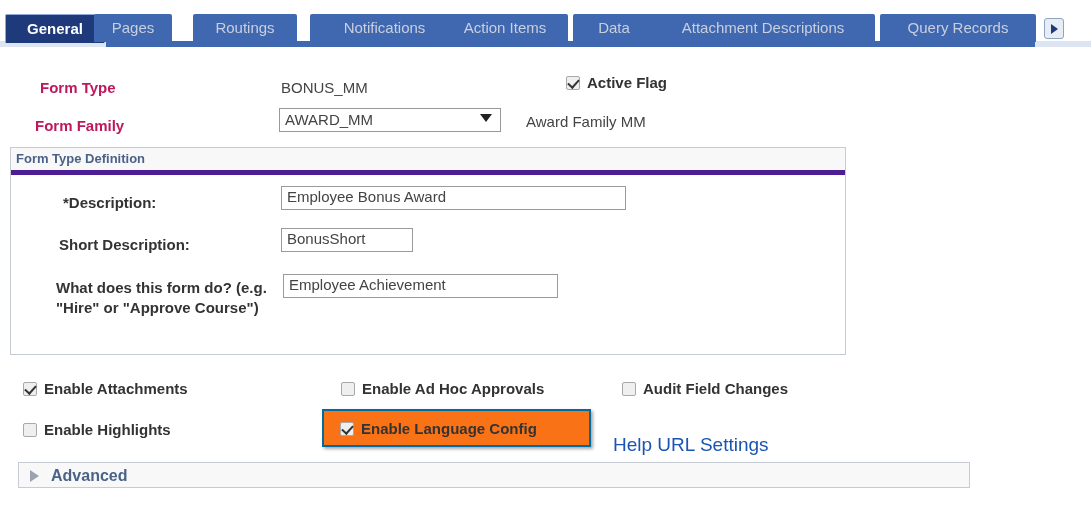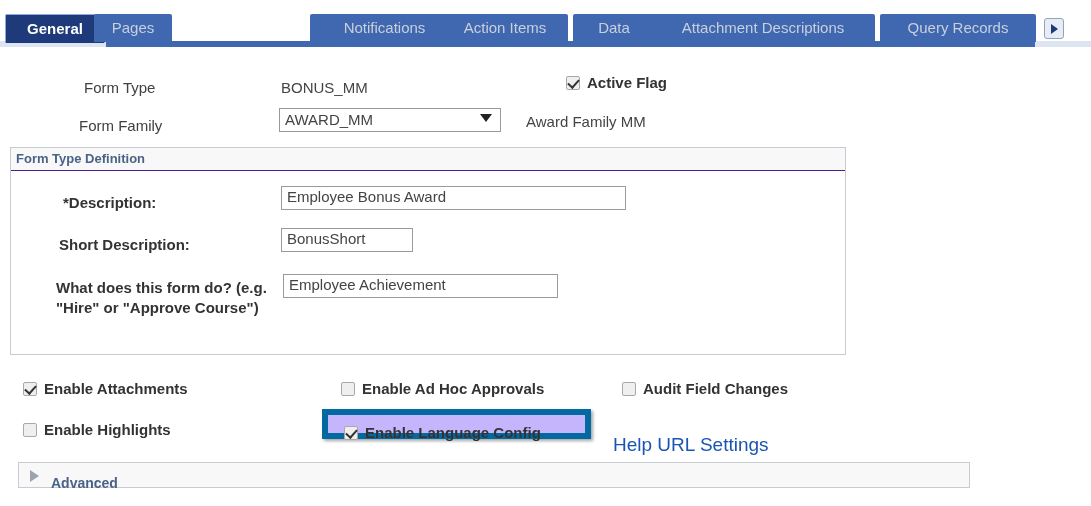--- a/index.html
+++ b/index.html
@@ -81,23 +81,22 @@
     border: 1px solid #8fa3c4;
     border-radius: 3px;
     box-sizing: border-box;
     cursor: pointer;
   }
   #tab-next-btn svg { display: block; margin: 4px auto 0 auto; }
 
   
   .lbl-bold {
     font-size: 15px;
-    font-weight: normal;
-    color: #404040;
-    margin-left: 44px;
+    font-weight: bold;
+    color: #be185d;
   }
   .val-plain {
     font-size: 15px;
     color: #444444;
     font-weight: normal;
   }
   #form-type-label   { position: absolute; left: 40px;  top: 79px; }
   #form-type-value   { position: absolute; left: 281px; top: 79px; }
   #form-family-label { position: absolute; left: 35px;  top: 117px; }
   #form-family-select {
@@ -170,21 +169,21 @@
     width: 836px;
     height: 208px;
     box-sizing: border-box;
     border: 1px solid #c6cbd4;
     background: #ffffff;
   }
   #ftd-header {
     height: 22px;
     line-height: 22px;
     background: #f8f8f8;
-    border-bottom: 1px solid #4c1d95;
+    border-bottom: 5px solid #4c1d95;
     padding-left: 5px;
     font-size: 13px;
     font-weight: bold;
     color: #4a6287;
   }
   .panel-lbl {
     position: absolute;
     font-size: 15px;
     font-weight: bold;
     color: #333333;
@@ -215,24 +214,24 @@
   #cb-attachments   { left: 23px;  top: 380px; }
   #cb-highlights    { left: 23px;  top: 421px; }
   #cb-adhoc         { left: 341px; top: 380px; }
   #cb-audit         { left: 622px; top: 380px; }
 
   #lang-config-box {
     position: absolute;
     left: 322px;
     top: 409px;
     width: 269px;
-    height: 30px;
-    box-sizing: border-box;
-    border: 6px solid #0369a1;
-    background: #c4b5fd;
+    height: 38px;
+    box-sizing: border-box;
+    border: 2px solid #0369a1;
+    background: #f97316;
     box-shadow: 2px 2px 3px rgba(0,0,0,0.35);
   }
   #cb-language {
     position: absolute;
     left: 16px;
     top: 9px;
     white-space: nowrap;
   }
 
   #help-url-link {
@@ -261,36 +260,37 @@
     left: 11px;
     top: 7px;
     width: 0; height: 0;
     border-top: 6px solid transparent;
     border-bottom: 6px solid transparent;
     border-left: 9px solid #9ca3af;
   }
   #advanced-label {
     position: absolute;
     left: 32px;
-    top: 12px;
-    font-size: 14px;
+    top: 4px;
+    font-size: 16px;
     font-weight: bold;
     color: #4a6287;
   }
 </style>
 </head>
 <body>
 
 <div id="tab-strip-under"></div>
 <div id="tab-strip-under-active"></div>
 <div id="tab-strip-under-right"></div>
 
 <div id="tab-bar">
   <div class="tab active" style="left:5px; width:100px;">General</div>
   <div class="tab" style="left:94px; width:78px;">Pages</div>
+  <div class="tab" style="left:193px; width:104px;">Routings</div>
   <div class="tab" style="left:310px; width:149px;">Notifications</div>
   <div class="tab" style="left:442px; width:126px;">Action Items</div>
   <div class="tab" style="left:573px; width:82px;">Data</div>
   <div class="tab" style="left:651px; width:224px;">Attachment Descriptions</div>
   <div class="tab" style="left:880px; width:156px;">Query Records</div>
 
   <div id="tab-next-btn">
     <svg width="10" height="12" viewBox="0 0 10 12" aria-hidden="true">
       <polygon points="2,1 9,6 2,11" fill="#1f3a7a"></polygon>
     </svg>

